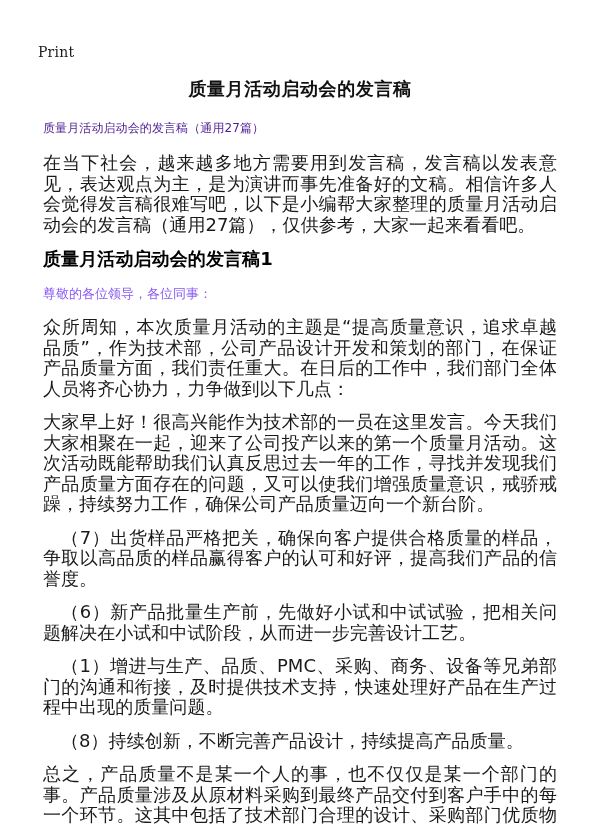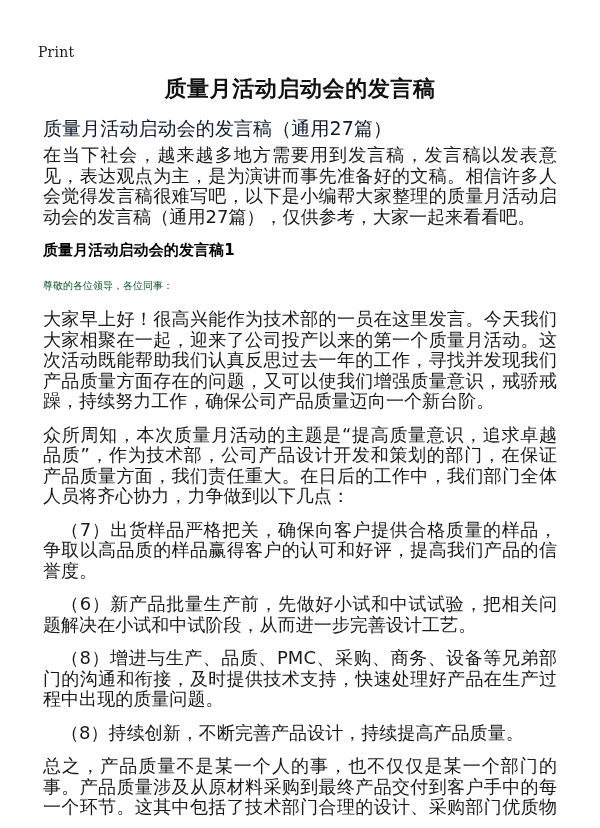--- a/index.html
+++ b/index.html
@@ -33,61 +33,61 @@
     letter-spacing: 0.2px;
   }
   .doc-body {
     position: absolute;
     left: 43px;
     top: 74px;
     width: 514px;
   }
   .doc-title {
     font-family: "DejaVu Sans", "Liberation Sans", sans-serif;
-    font-size: 22px;
+    font-size: 18px;
     line-height: 30px;
     font-weight: 700;
     text-align: center;
     color: #111111;
     letter-spacing: 0.6px;
     margin: 0 0 14px 0;
   }
   .subtitle {
-    font-size: 19px;
+    font-size: 12px;
     line-height: 21px;
-    color: #0f172a;
-    margin: 0 0 6px 0;
+    color: #4c1d95;
+    margin: 0 0 14px 0;
     letter-spacing: 0.1px;
   }
   .para {
     font-size: 18px;
     line-height: 20.5px;
     color: #1a1a1a;
     margin: 0 0 13px 0;
     text-align: justify;
     text-justify: inter-ideograph;
     letter-spacing: 0.05px;
     word-break: break-all;
   }
   .para.indent {
     text-indent: 1em;
   }
   .section-heading {
-    font-size: 15px;
+    font-size: 18px;
     line-height: 21px;
     font-weight: 700;
     color: #000000;
     margin: 0 0 14px 0;
     letter-spacing: 0.1px;
   }
   .salutation {
-    font-size: 10px;
+    font-size: 13px;
     line-height: 21px;
     margin: 0 0 13px 0;
-    color: #14532d;
+    color: #8b5cf6;
   }
   .clipped {
     max-height: 62px;
     overflow: hidden;
   }
 </style>
 </head>
 <body>
 
 <div class="page">
@@ -99,29 +99,29 @@
     <h1 class="doc-title">质量月活动启动会的发言稿</h1>
 
     <p class="subtitle">质量月活动启动会的发言稿（通用27篇）</p>
 
     <p class="para">在当下社会，越来越多地方需要用到发言稿，发言稿以发表意见，表达观点为主，是为演讲而事先准备好的文稿。相信许多人会觉得发言稿很难写吧，以下是小编帮大家整理的质量月活动启动会的发言稿（通用27篇），仅供参考，大家一起来看看吧。</p>
 
     <h2 class="section-heading">质量月活动启动会的发言稿1</h2>
 
     <p class="salutation">尊敬的各位领导，各位同事：</p>
 
+    <p class="para">众所周知，本次质量月活动的主题是“提高质量意识，追求卓越品质”，作为技术部，公司产品设计开发和策划的部门，在保证产品质量方面，我们责任重大。在日后的工作中，我们部门全体人员将齐心协力，力争做到以下几点：</p>
+
     <p class="para">大家早上好！很高兴能作为技术部的一员在这里发言。今天我们大家相聚在一起，迎来了公司投产以来的第一个质量月活动。这次活动既能帮助我们认真反思过去一年的工作，寻找并发现我们产品质量方面存在的问题，又可以使我们增强质量意识，戒骄戒躁，持续努力工作，确保公司产品质量迈向一个新台阶。</p>
-
-    <p class="para">众所周知，本次质量月活动的主题是“提高质量意识，追求卓越品质”，作为技术部，公司产品设计开发和策划的部门，在保证产品质量方面，我们责任重大。在日后的工作中，我们部门全体人员将齐心协力，力争做到以下几点：</p>
 
 
     <p class="para indent">（7）出货样品严格把关，确保向客户提供合格质量的样品，争取以高品质的样品赢得客户的认可和好评，提高我们产品的信誉度。</p>
 
     <p class="para indent">（6）新产品批量生产前，先做好小试和中试试验，把相关问题解决在小试和中试阶段，从而进一步完善设计工艺。</p>
 
-    <p class="para indent">（8）增进与生产、品质、PMC、采购、商务、设备等兄弟部门的沟通和衔接，及时提供技术支持，快速处理好产品在生产过程中出现的质量问题。</p>
+    <p class="para indent">（1）增进与生产、品质、PMC、采购、商务、设备等兄弟部门的沟通和衔接，及时提供技术支持，快速处理好产品在生产过程中出现的质量问题。</p>
 
     <p class="para indent">（8）持续创新，不断完善产品设计，持续提高产品质量。</p>
 
     <p class="para clipped">总之，产品质量不是某一个人的事，也不仅仅是某一个部门的事。产品质量涉及从原材料采购到最终产品交付到客户手中的每一个环节。这其中包括了技术部门合理的设计、采购部门优质物料的采购、PMC对物料和产品的妥善保管及合理排产、行政部对员工的精心培训、生产部的精细生产、品质部对质量的严格把控、设备部提供性能稳定、自动化程度高的机器设备等等。总而言之，卓越品质的电池是全体员工参与，各个部门相互协作，相互配合的结果，是每个人心中崇高质量意识的体</p>
 
   </div>
 </div>
 
 </body></html>

